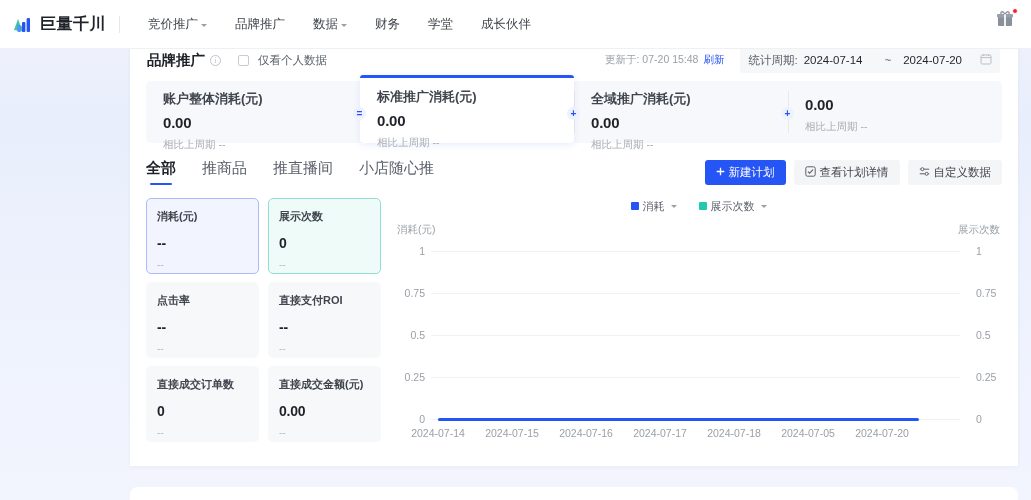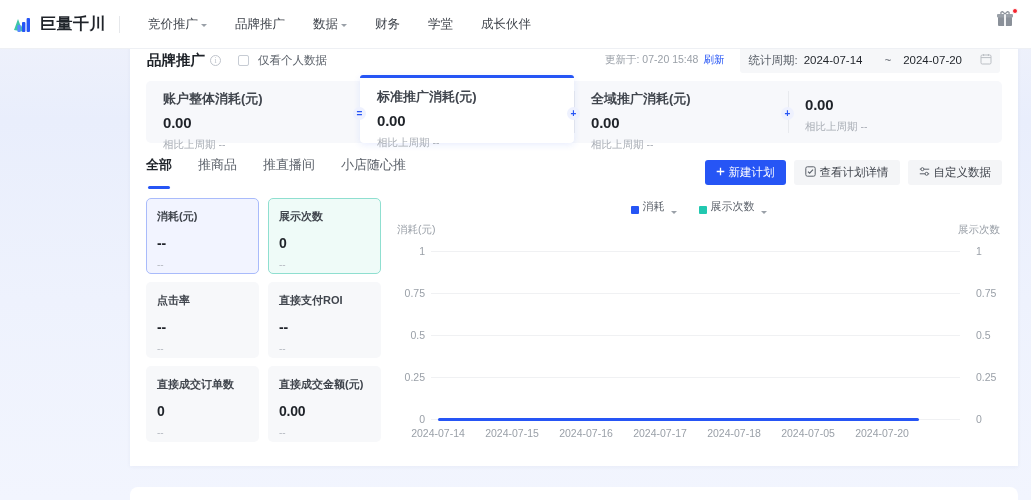--- a/index.html
+++ b/index.html
@@ -146,22 +146,22 @@
     font-size: 10px; line-height: 13px; text-align: center;
     font-weight: 700;
   }
 
   
   .tabbar {
     position: relative; margin: 14px 16px 0 16px;
     height: 30px; display: flex; align-items: center;
   }
   .tab {
-    position: relative; font-size: 13px; color: #5a6069;
-    margin-right: 26px; cursor: pointer; padding-bottom: 15px;
+    position: relative; font-size: 15px; color: #5a6069;
+    margin-right: 26px; cursor: pointer; padding-bottom: 7px;
   }
   .tab.active { color: #1f2329; font-weight: 700; }
   .tab.active::after {
     content: ""; position: absolute; bottom: 0; left: 50%;
     transform: translateX(-50%);
     width: 22px; height: 2.5px; background: #2655f5; border-radius: 2px;
   }
   .tab-actions { margin-left: auto; display: flex; align-items: center; gap: 8px; }
   .btn {
     display: flex; align-items: center; gap: 4px;
@@ -188,21 +188,21 @@
   .mc-val { font-size: 14px; font-weight: 700; color: #1f2329; margin-top: 11px; letter-spacing: -.2px; }
   .mc-val.dash { font-size: 14px; color: #1f2329; }
   .mc-sub { font-size: 10px; color: #b6bac1; margin-top: 8px; }
 
   
   .chart-area { position: relative; flex: 1; margin-left: 14px; height: 240px; }
   .legend {
     display: flex; justify-content: center; align-items: center;
     gap: 22px; height: 20px; margin-top: -2px;
   }
-  .lg-item { display: flex; align-items: flex-end; gap: 4px; font-size: 11px; color: #5a6069; cursor: pointer; }
+  .lg-item { display: flex; align-items: center; gap: 4px; font-size: 11px; color: #5a6069; cursor: pointer; }
   .lg-sq { width: 8px; height: 8px; border-radius: 1px; }
   .lg-caret {
     width: 0; height: 0;
     border-left: 3px solid transparent; border-right: 3px solid transparent;
     border-top: 3.5px solid #9aa0a8; margin-left: 2px;
   }
   .axis-titles { display: flex; justify-content: space-between; font-size: 10.5px; color: #9aa0a8; margin-top: 7px; padding: 0 2px; }
   .plot { position: relative; height: 178px; margin-top: 6px; }
   .grid-line {
     position: absolute; left: 36px; right: 42px; height: 1px; background: #f0f1f3;

